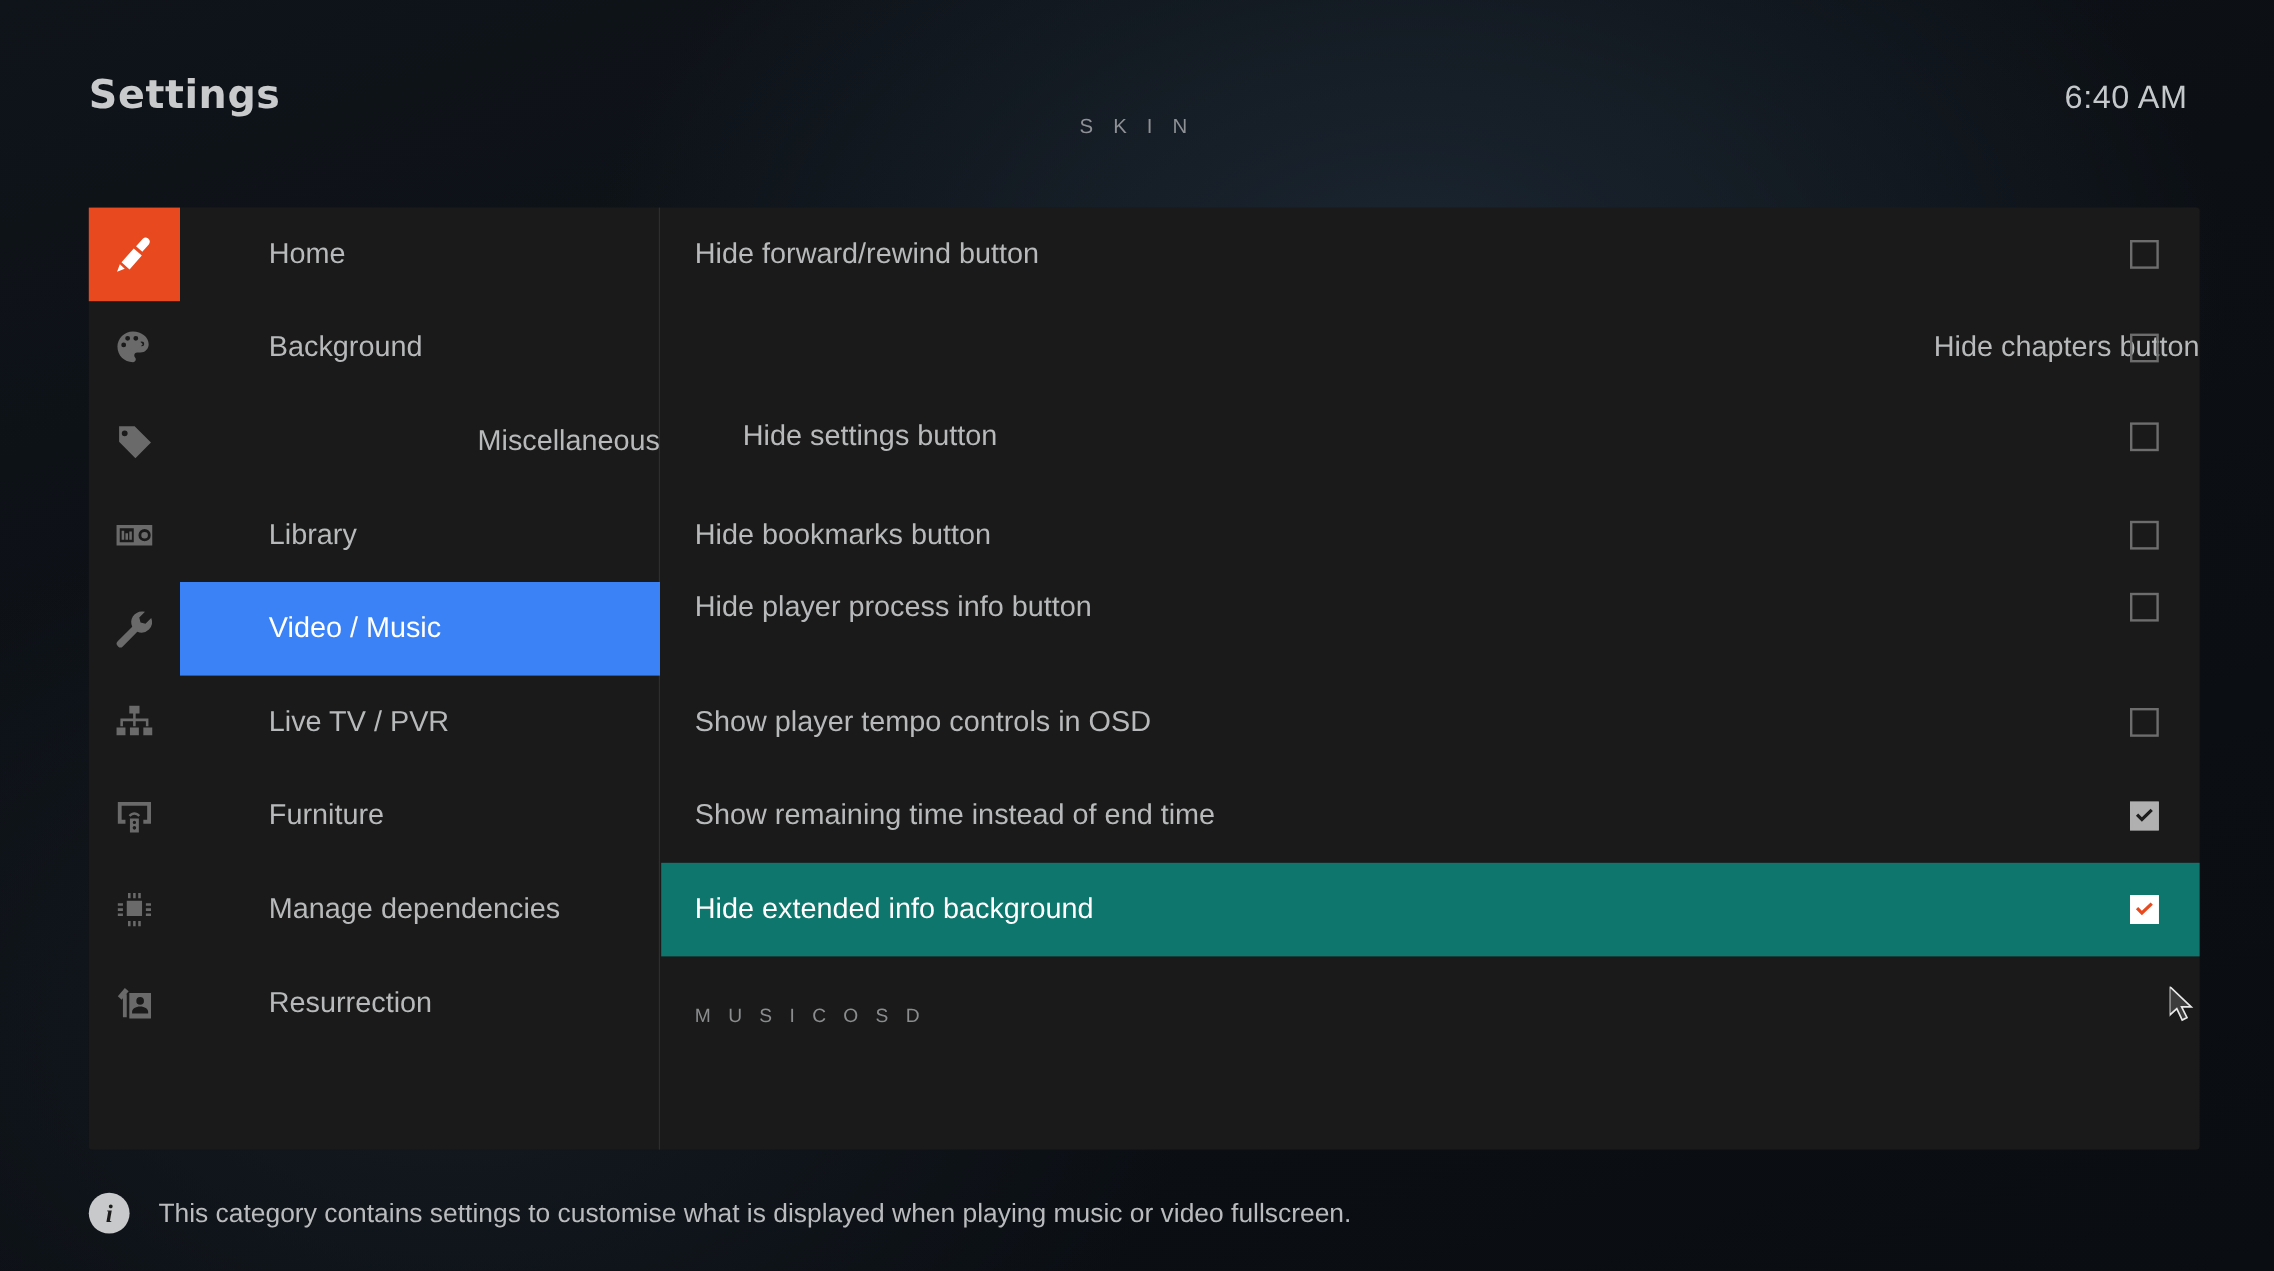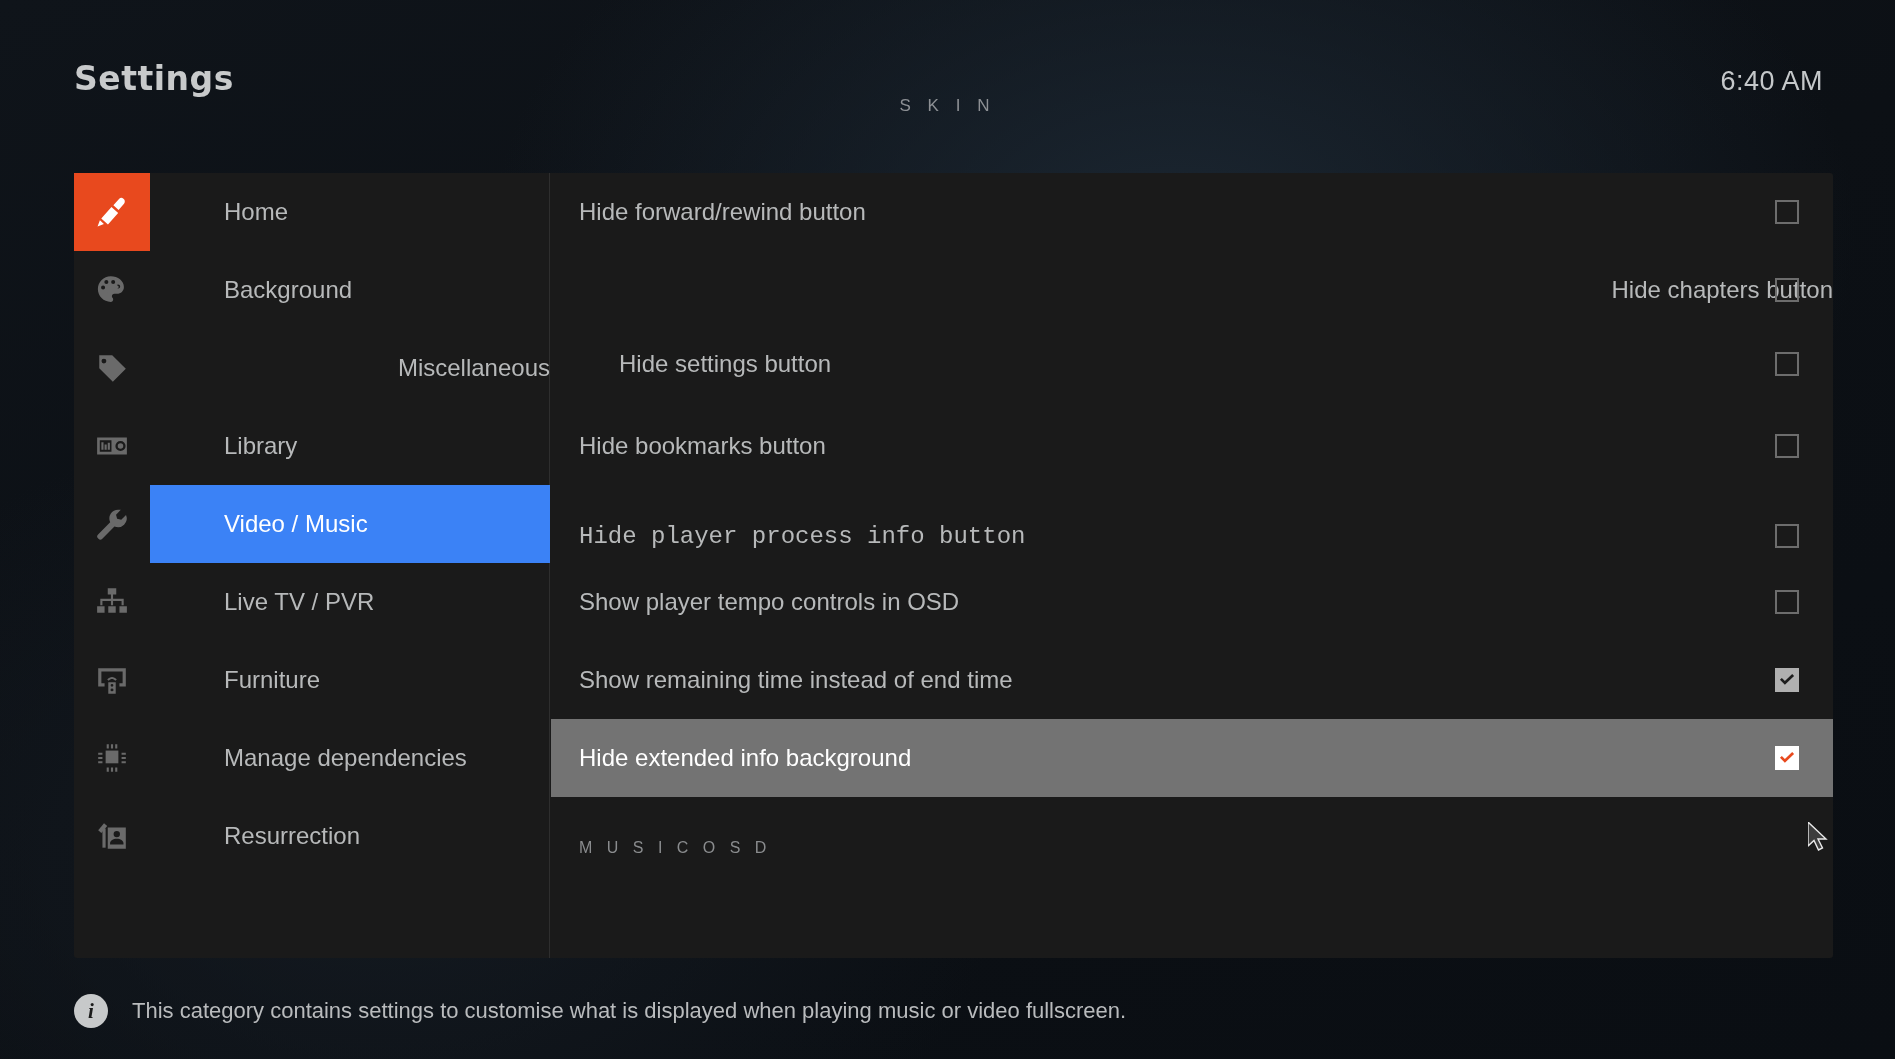--- a/index.html
+++ b/index.html
@@ -129,21 +129,21 @@
     height: 785px;
   }
   .setting-row {
     position: absolute;
     left: 0;
     width: 1282px;
     height: 78px;
     display: flex;
     align-items: center;
   }
-  .setting-row.active { background: #737373; }
+  .setting-row.active { background: #0f766e; }
   .setting-label {
     margin-left: 28px;
     font-size: 24px;
     color: #b7b9ba;
     font-weight: 400;
     white-space: nowrap;
   }
   .setting-row.active .setting-label { color: #ffffff; }
 
   .checkbox {
@@ -345,21 +345,21 @@
           <span class="checkbox"></span>
         </div>
         <div class="setting-row" style="top: 152px; padding-left: 40px;">
           <span class="setting-label">Hide settings button</span>
           <span class="checkbox"></span>
         </div>
         <div class="setting-row" style="top: 234px;">
           <span class="setting-label">Hide bookmarks button</span>
           <span class="checkbox"></span>
         </div>
-        <div class="setting-row" style="top: 324px; font-family: Liberation Mono, monospace;">
+        <div class="setting-row" style="top: 294px;">
           <span class="setting-label">Hide player process info button</span>
           <span class="checkbox"></span>
         </div>
         <div class="setting-row" style="top: 390px;">
           <span class="setting-label">Show player tempo controls in OSD</span>
           <span class="checkbox"></span>
         </div>
         <div class="setting-row" style="top: 468px;">
           <span class="setting-label">Show remaining time instead of end time</span>
           <span class="checkbox checked">

